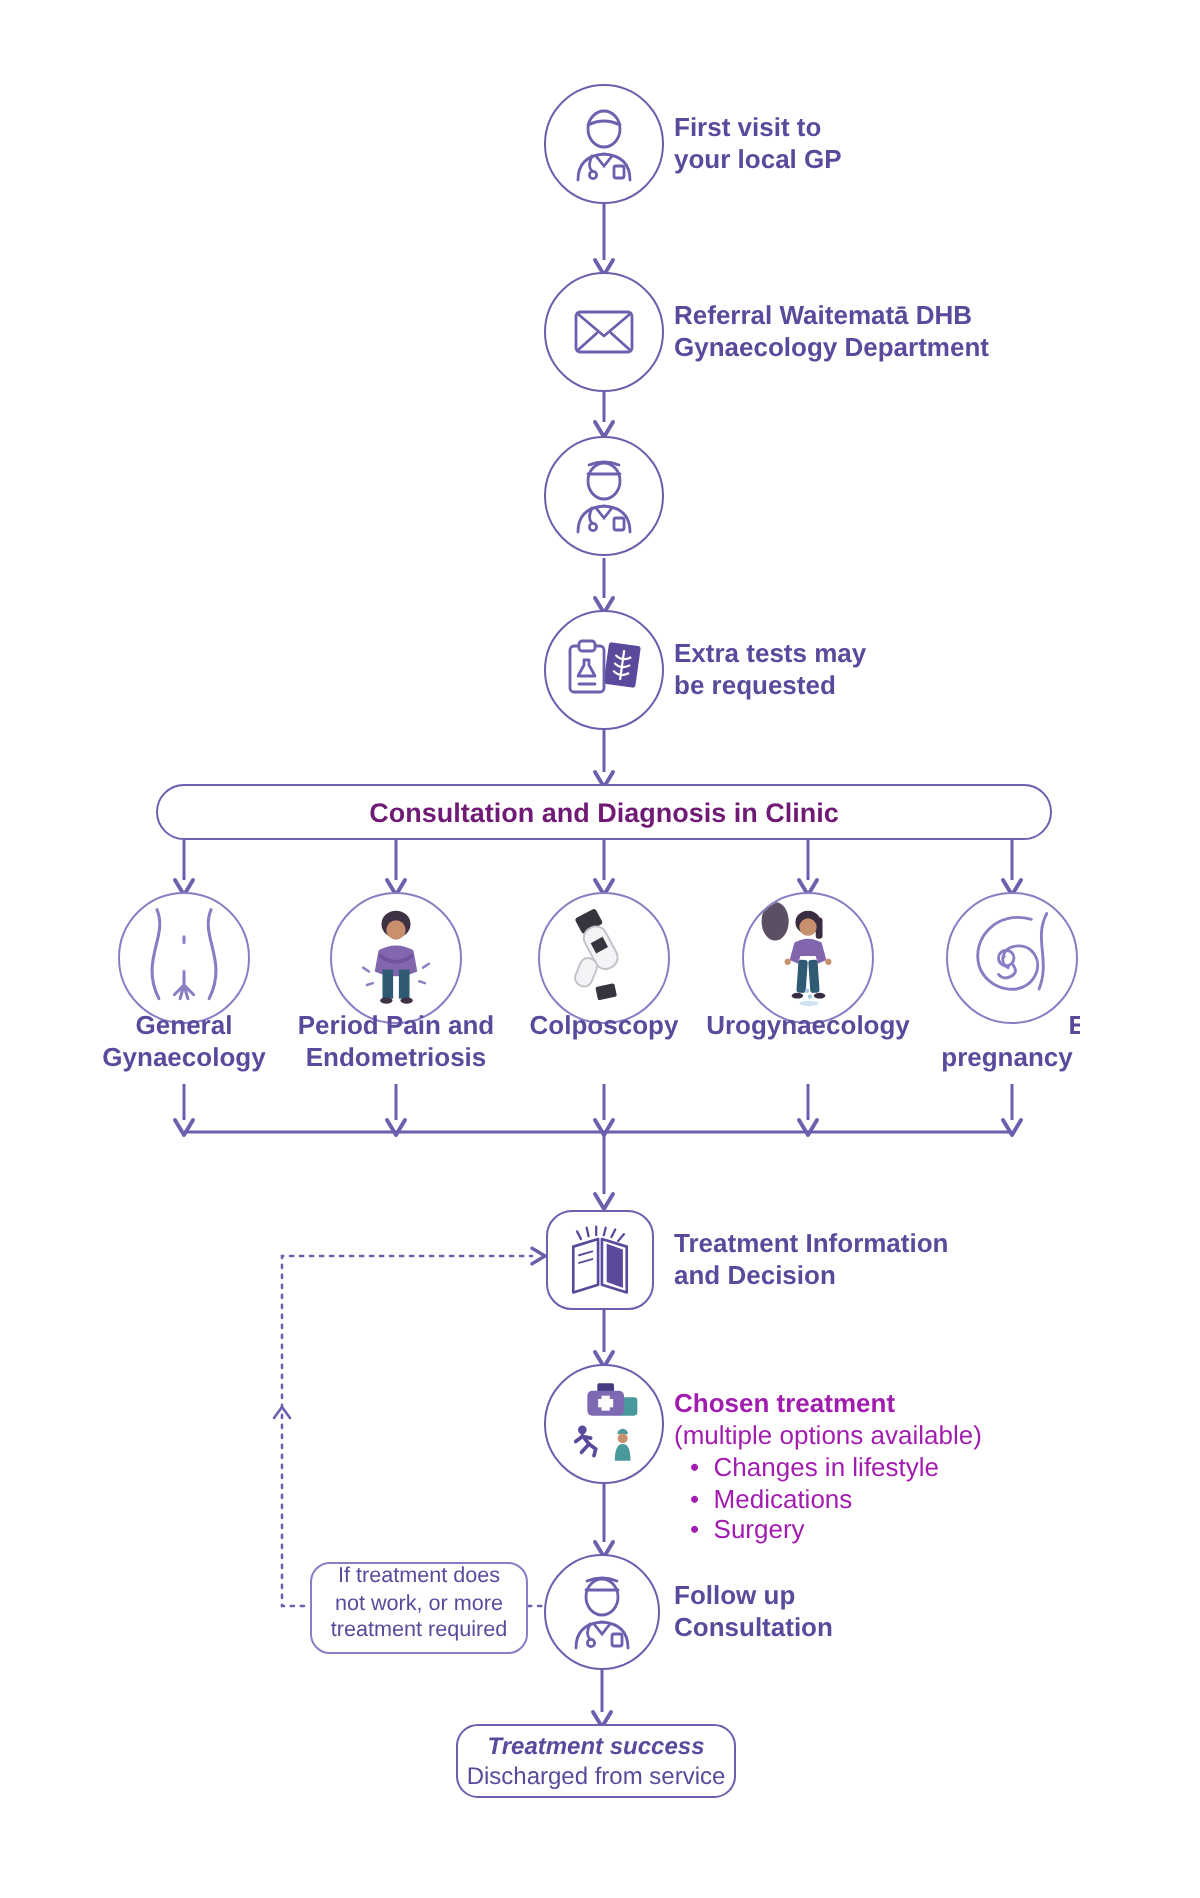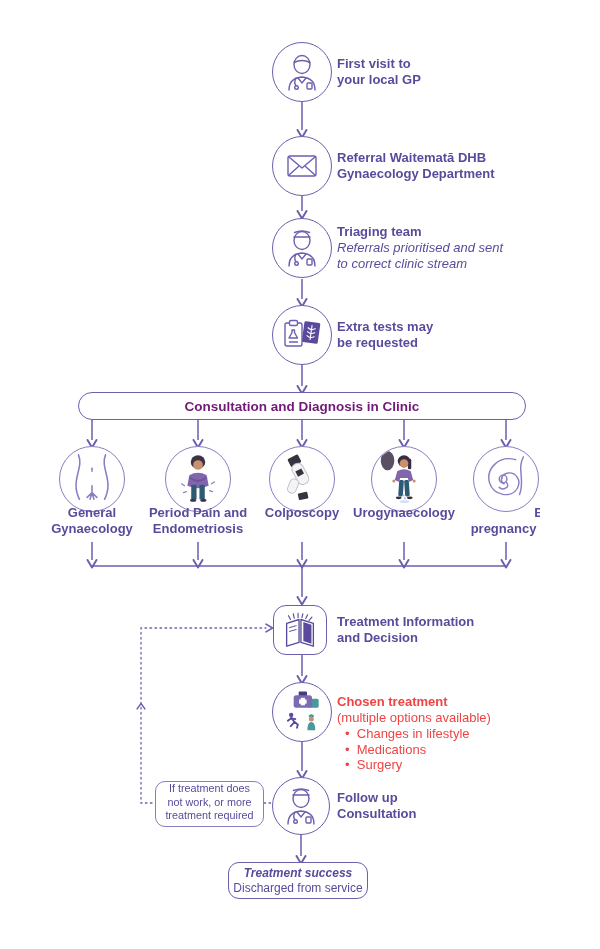--- a/index.html
+++ b/index.html
@@ -23,21 +23,21 @@
       display:flex;align-items:center;justify-content:center;}
   .note{position:absolute;left:155px;top:781px;width:109px;height:46px;background:#fff;
         border:1.4px solid #8b7dc3;border-radius:10px;box-sizing:border-box;
         display:flex;align-items:flex-start;justify-content:center;text-align:center;
         color:#5b4a9c;font-size:10.8px;line-height:13.5px;font-weight:400;white-space:pre-line;}
   .success{position:absolute;left:228px;top:862px;width:140px;height:37px;background:#fff;
         border:1.5px solid #6e5eae;border-radius:11px;box-sizing:border-box;
         display:flex;flex-direction:column;align-items:center;justify-content:center;
         color:#5b4a9c;font-size:12px;line-height:15px;}
   .success .t{font-style:italic;font-weight:700;}
-  .ct{position:absolute;left:337px;top:694px;color:#ef4444;font-size:13px;line-height:15.5px;}
+  .ct{position:absolute;left:337px;top:694px;color:#a21caf;font-size:13px;line-height:15.5px;}
   .ct .t{font-weight:700;}
   .ct .s{}
   .ct ul{margin:1px 0 0 0;padding:0 0 0 8px;list-style:none;}
   .ct li::before{content:"\2022\00a0\00a0";}
 </style>
 </head>
 <body>
 
 <div class="wrap">
 
@@ -113,22 +113,20 @@
         <path d="M14 11 L30 11"></path>
         <path d="M14.5 6.5 Q22 3.5 29.5 6.5"></path>
         <path d="M9 40 Q9 28 22 27 Q35 28 35 40"></path>
         <path d="M18 28 L22 33 L26 28"></path>
         <path d="M16 28 q-2.5 5 0 7.5"></path>
         <circle cx="16.5" cy="37.5" r="1.8"></circle>
         <rect x="27" y="33" width="5" height="6" rx="1"></rect>
       </g>
     </svg>
   </div>
-  <div class="txt" style="left:337px;top:224px;"><span>Triaging team</span><span class="sub">Referrals prioritised and sent
-to correct clinic stream</span></div>
 
   <div class="circle" style="left:272px;top:305px;width:60px;height:60px;">
     <svg width="44" height="44" viewBox="0 0 44 44">
       <g transform="rotate(8 31 20)">
         <rect x="23" y="9" width="16" height="21" rx="1.5" fill="#5b4a9c"></rect>
         <path d="M31 12 V27 M27 15 q4 3 8 0 M27 19 q4 3 8 0 M27 23 q4 3 8 0" stroke="#fff" stroke-width="1.1" fill="none"></path>
       </g>
       <g stroke="#6e5eae" stroke-width="1.4" fill="#fff" stroke-linecap="round" stroke-linejoin="round">
         <rect x="5" y="10" width="17" height="23" rx="2"></rect>
         <rect x="9.5" y="7.5" width="8" height="5" rx="1.5"></rect>

